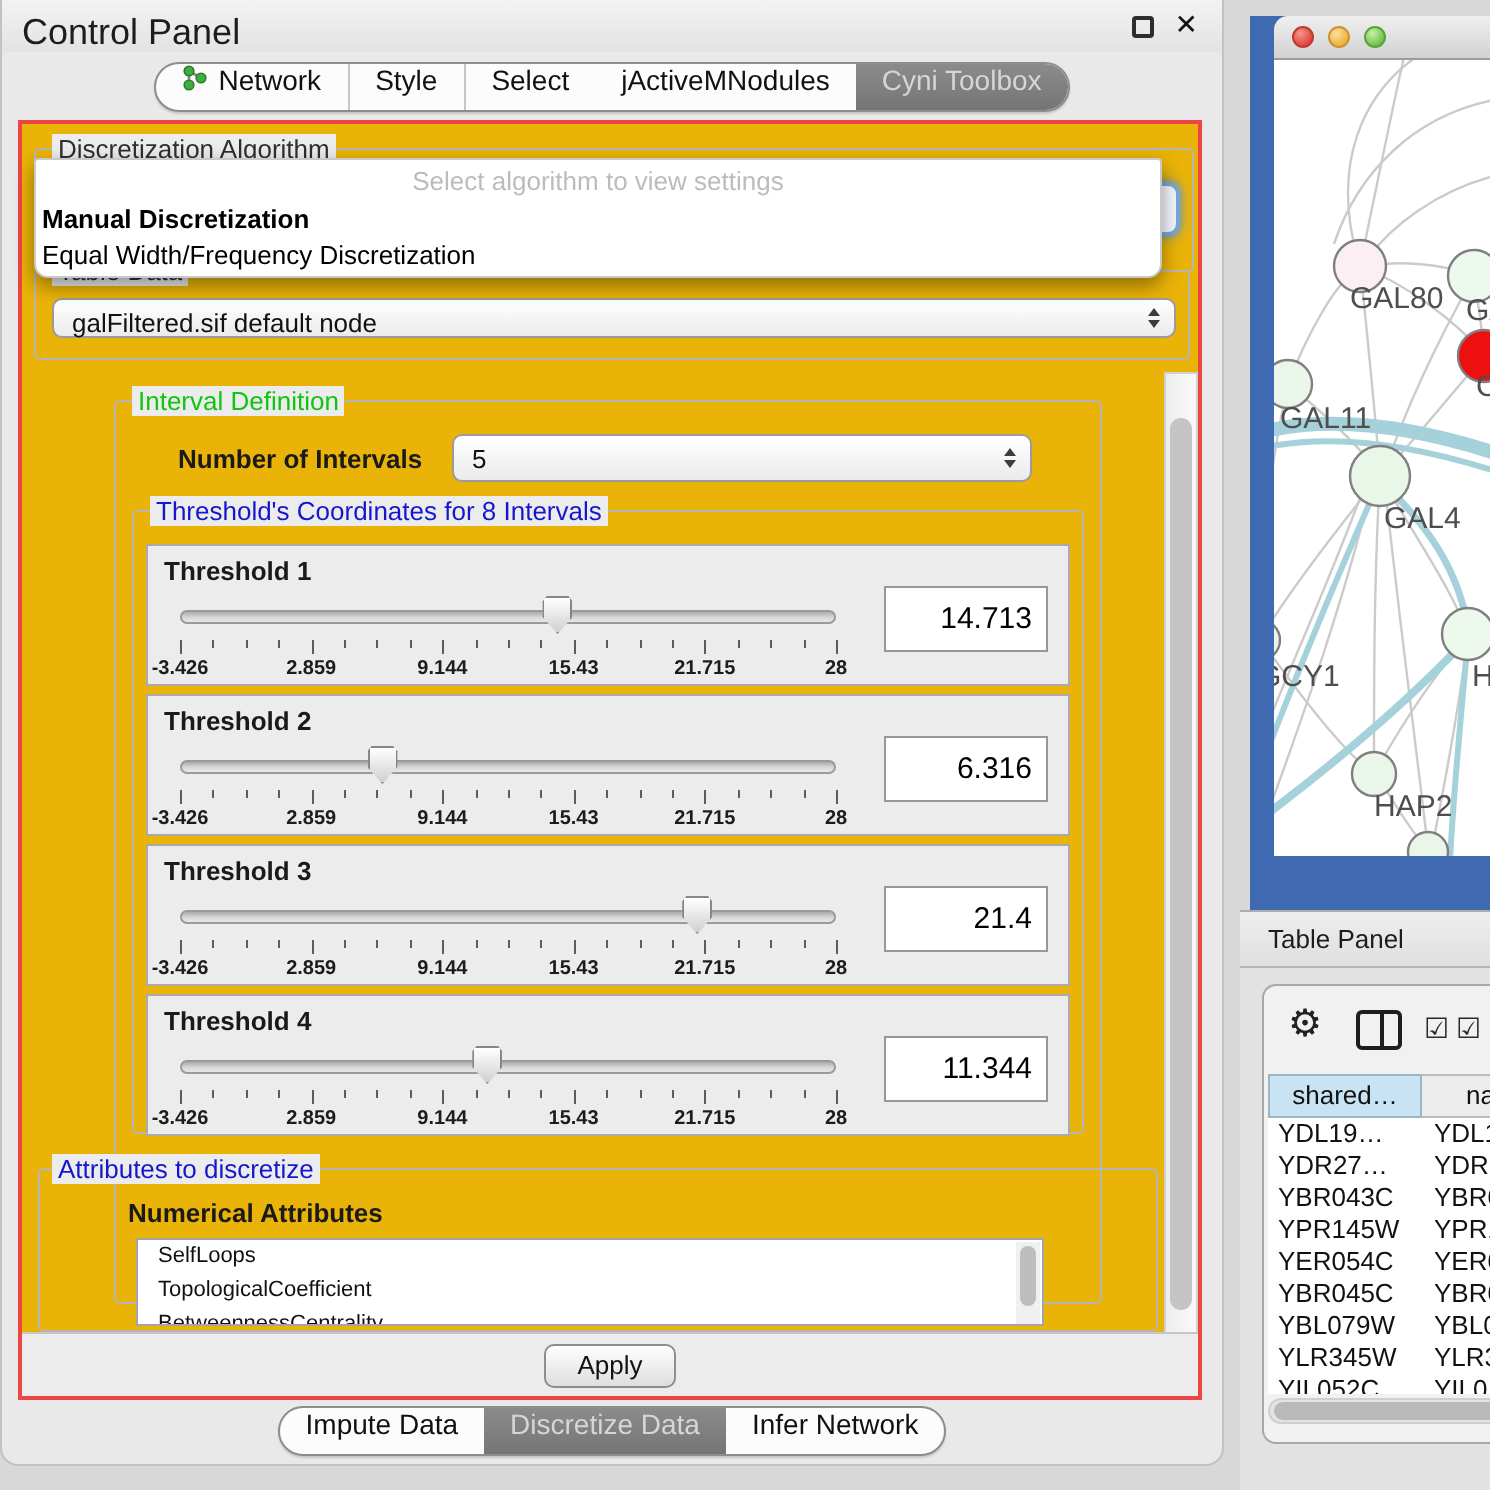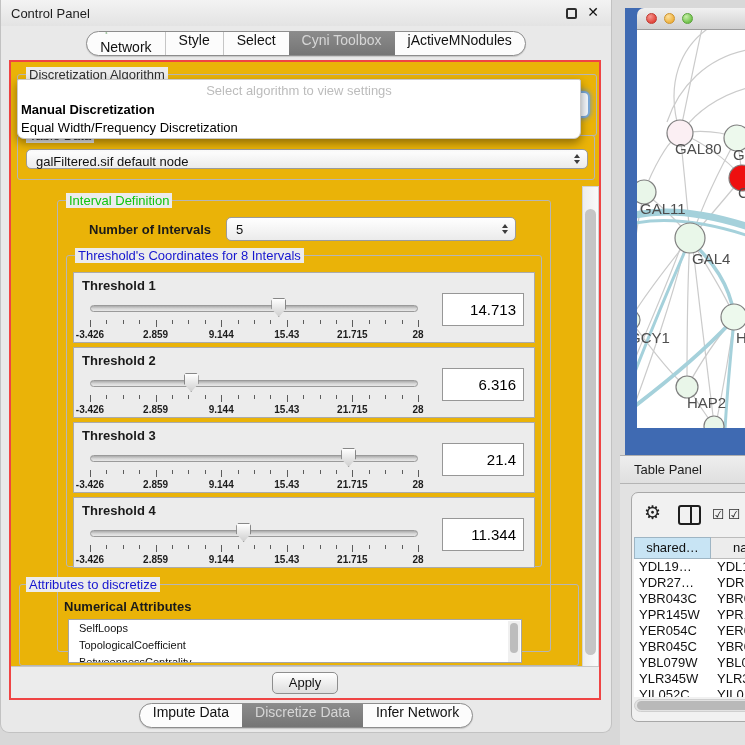--- a/index.html
+++ b/index.html
@@ -2,29 +2,29 @@
 <html><head>
 <meta charset="utf-8">
 <style>
   * { margin:0; padding:0; box-sizing:border-box; }
   html,body { width:745px; height:745px; }
   body { font-family:"Liberation Sans","DejaVu Sans",sans-serif; background:#d8d8d8; position:relative; overflow:hidden; font-size:13px; color:#1a1a1a; }
 
   
   #control-panel { position:absolute; left:0; top:0; width:612px; height:733px; background:#e9e9e9; border:1px solid #c2c2c2; border-top:none; border-radius:0 0 9px 9px; }
   #cp-titlebar { position:absolute; left:0; top:0; right:0; height:26px; background:linear-gradient(#f3f3f3,#e3e3e3); }
-  #cp-title { position:absolute; left:10px; top:6px; font-size:13px; color:#1d1d1d; }
+  #cp-title { position:absolute; left:10px; top:6px; font-size:18px; color:#1d1d1d; }
   #cp-float { position:absolute; right:34px; top:8px; width:11px; height:11px; border:2px solid #2d2d2d; border-radius:2px; }
   #cp-close { position:absolute; right:12px; top:4px; font-size:14px; font-weight:bold; color:#111; }
 
   #top-tabs, #bottom-tabs { position:absolute; left:0; right:0; display:flex; justify-content:center; }
   #top-tabs { top:31px; }
   #bottom-tabs { top:703px; }
   .seg { display:inline-flex; border:1px solid #8d8d8d; border-radius:13px; background:#fcfcfc; overflow:hidden; height:25px; box-shadow:0 1px 1px rgba(0,0,0,.15); }
-  .seg .tab { display:flex; align-items:flex-start; gap:5px; padding:0 13px; font-size:14px; color:#111; white-space:nowrap;flex-direction:column; }
+  .seg .tab { display:flex; align-items:flex-start; gap:5px; padding:0 13px; font-size:14px; color:#111; white-space:nowrap; }
   .seg .tab.sep { border-left:1px solid #c6c6c6; }
   .seg .tab.selected { background:linear-gradient(#8b8b8b,#757575); color:#d6d6d6; }
 
   #cp-body { position:absolute; left:8px; top:60px; width:592px; height:640px; border:2px solid #ef4444; background:#eab308; }
 
   .group { position:absolute; border:1px solid #b6b6b6; border-radius:3px; }
   .group-title { position:absolute; top:-8px; left:8px; background:#ececec; padding:0 3px; font-size:13px; white-space:nowrap; }
   .gt-dark { color:#2f2f2f; }
   .gt-green { color:#10c410; }
   .gt-blue { color:#1616cf; }
@@ -129,25 +129,25 @@
             <circle cx="9.5" cy="7" r="2.4" fill="#3fae3f" stroke="#2c7d2c" stroke-width="0.8"></circle>
           </svg>
           <span>Network</span>
         </div>
         <div class="tab sep">
           <span>Style</span>
         </div>
         <div class="tab sep">
           <span>Select</span>
         </div>
+        <div class="tab">
+          <span>jActiveMNodules</span>
+        </div>
         <div class="tab selected">
           <span>Cyni Toolbox</span>
-        </div>
-        <div class="tab">
-          <span>jActiveMNodules</span>
         </div>
       </div>
   </nav>
 
   <div id="cp-body">
 
     <div class="group" id="algo-group">
       <span class="group-title gt-dark">Discretization Algorithm</span>
       <div id="algo-combo"></div>
     </div>

